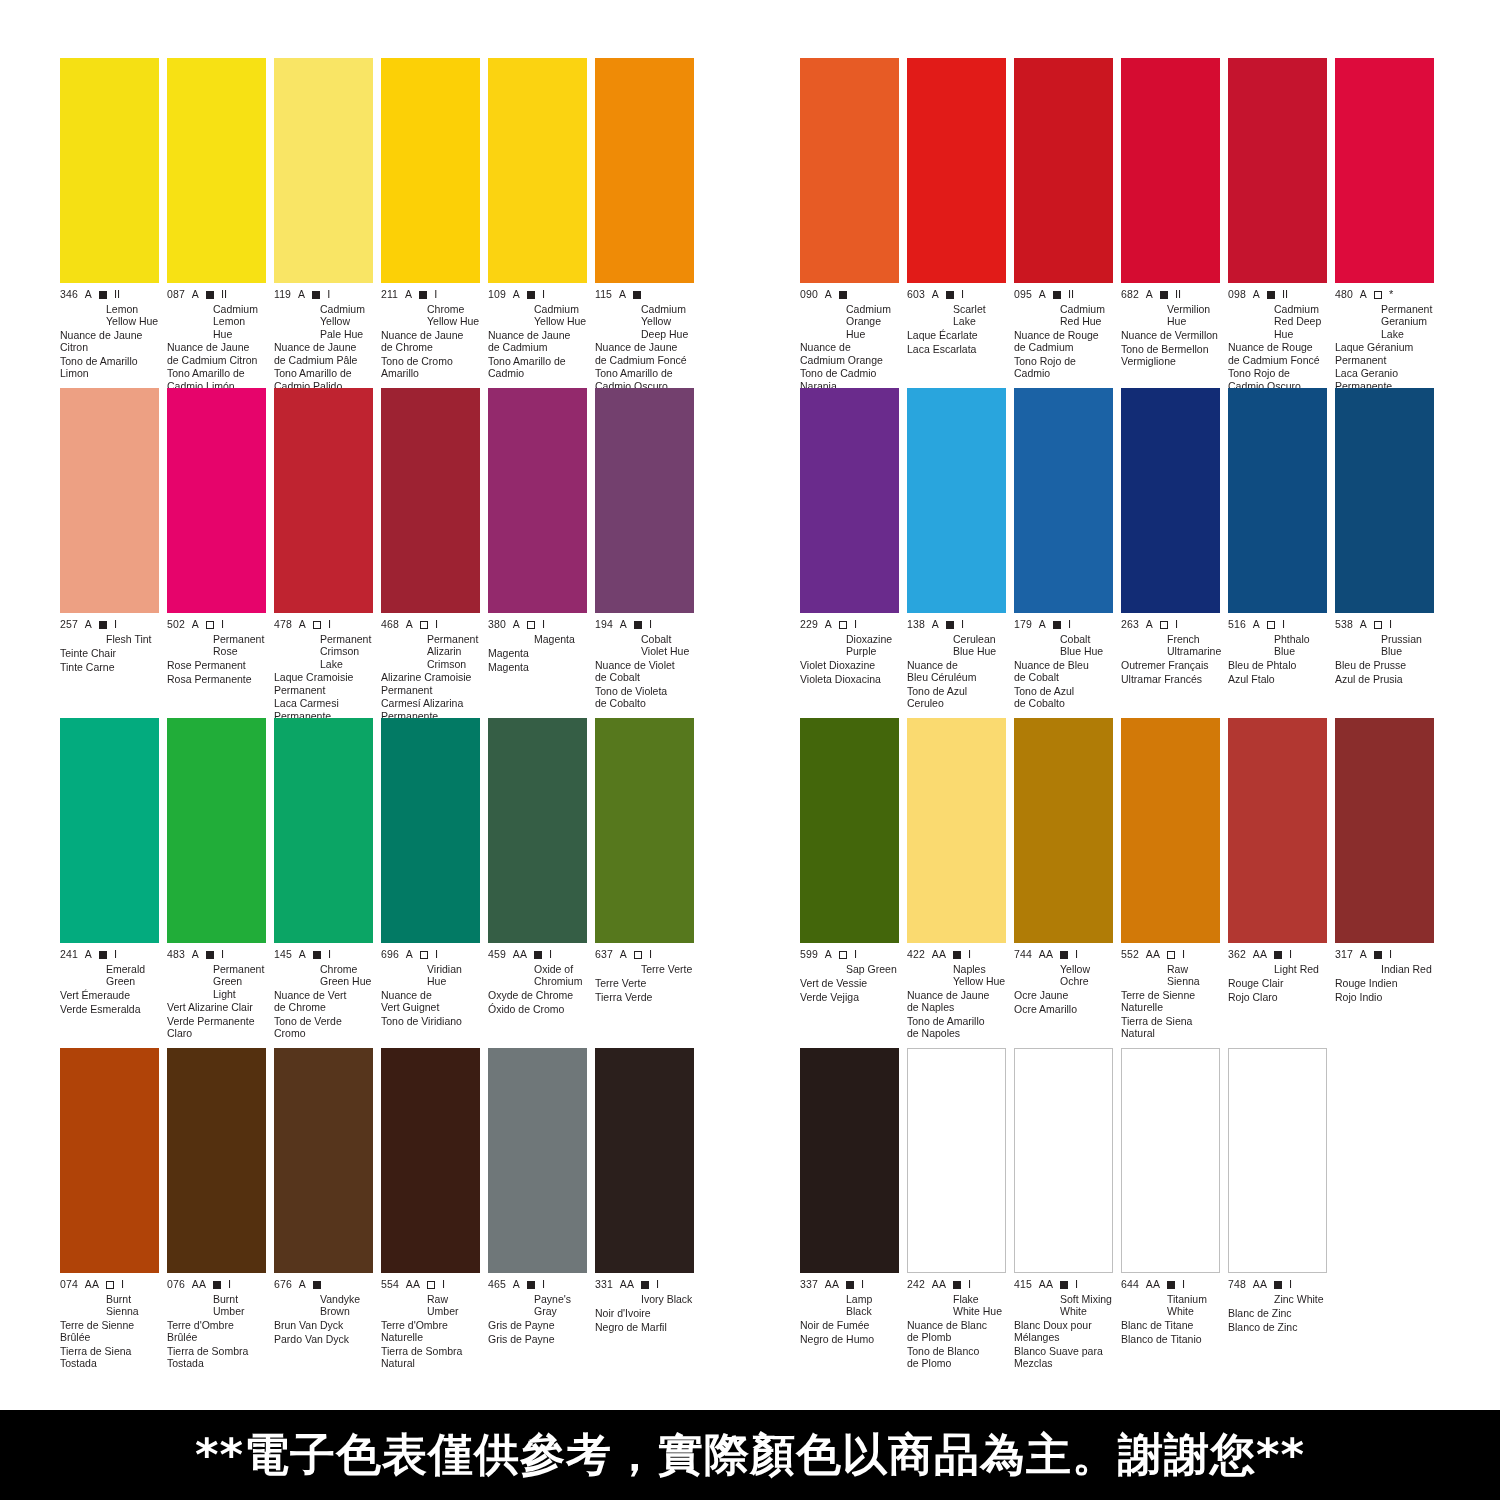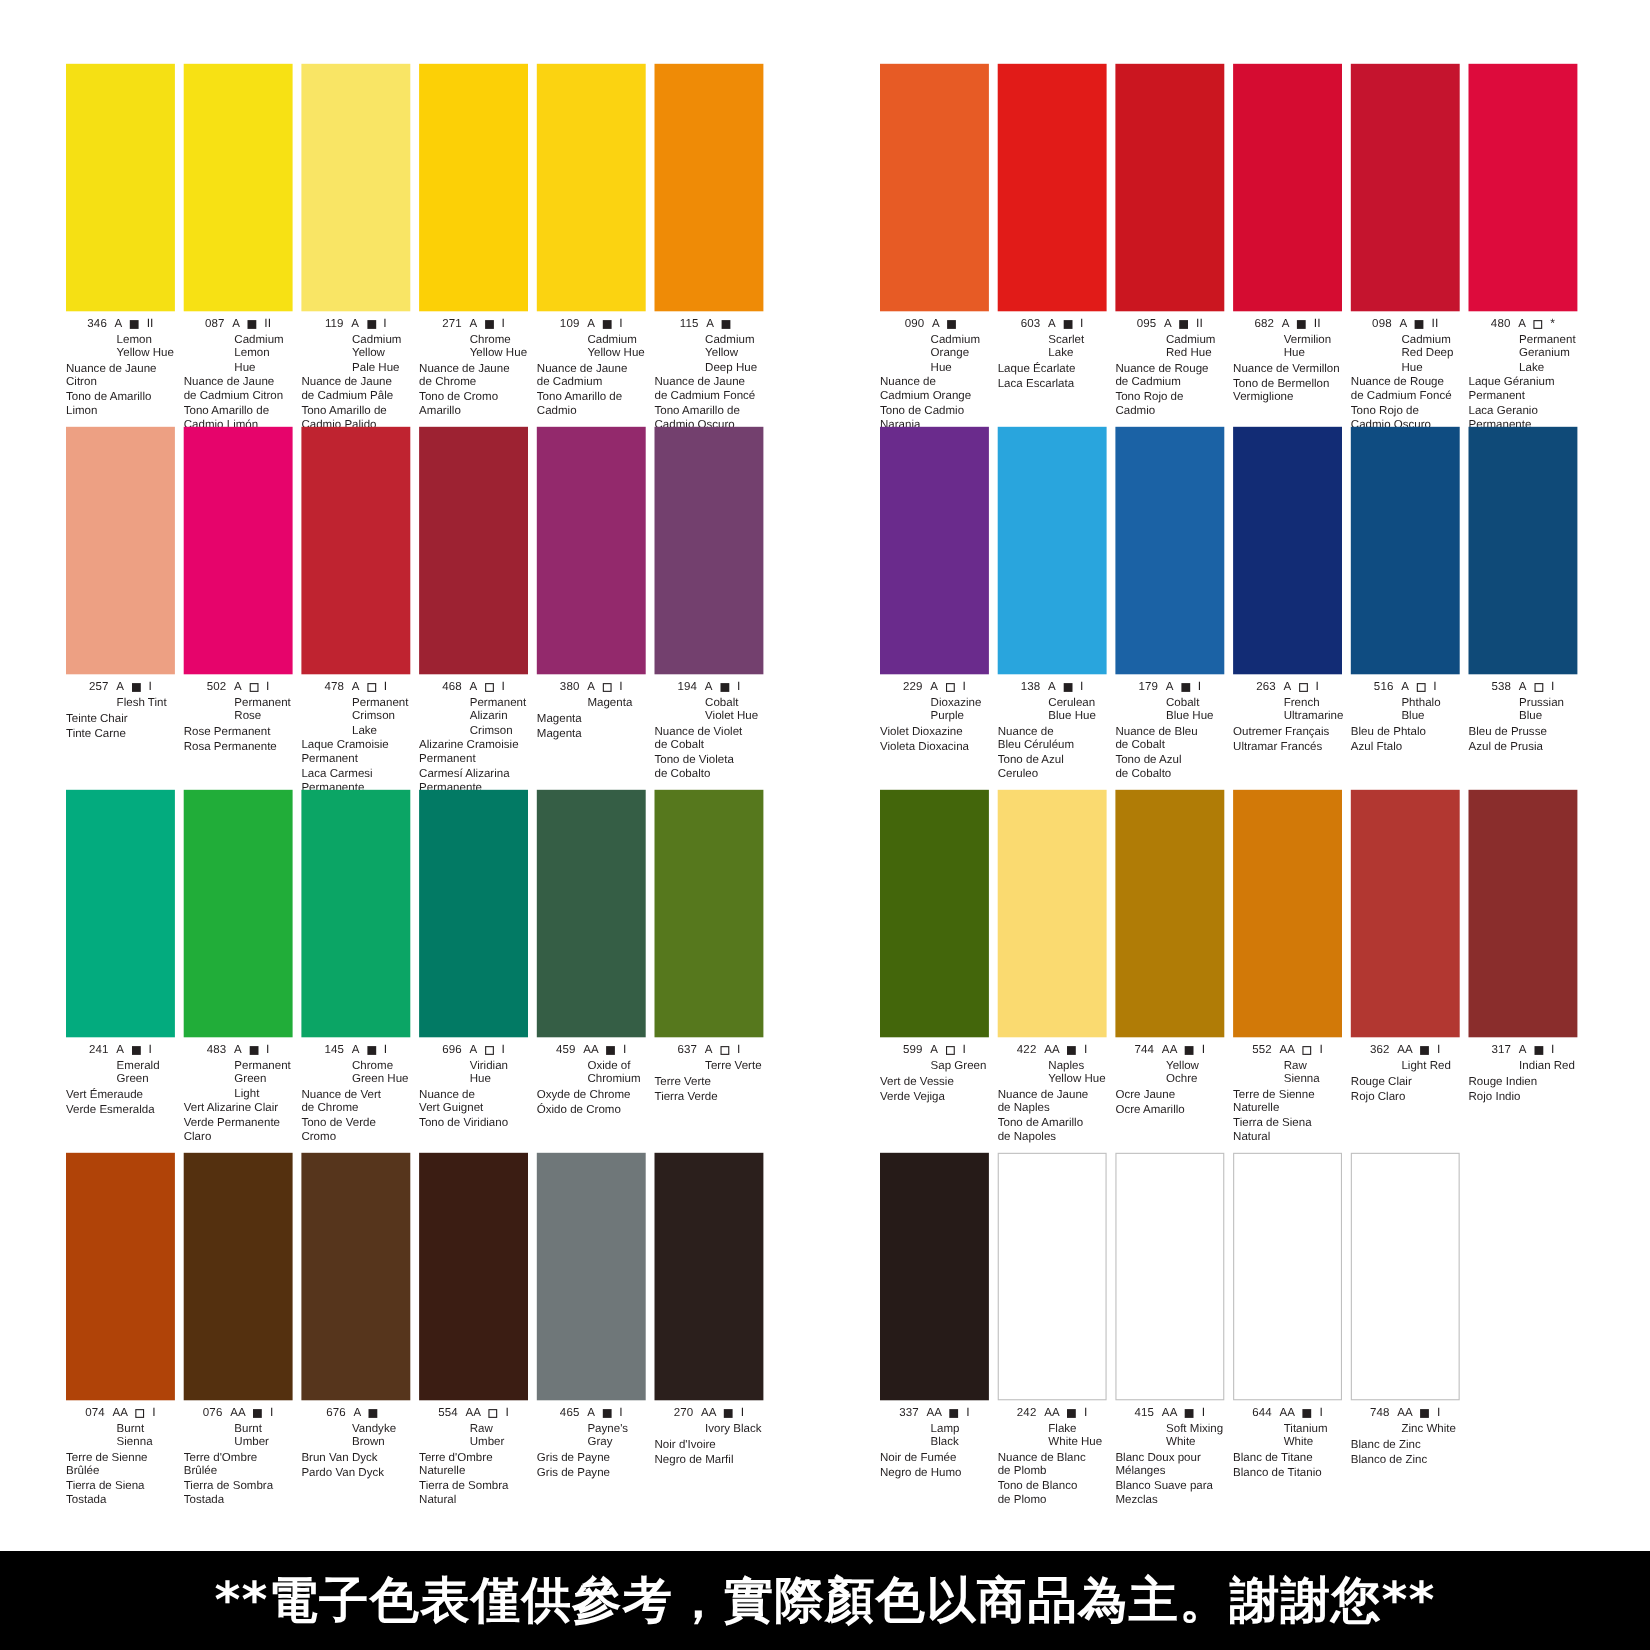--- a/index.html
+++ b/index.html
@@ -39,21 +39,20 @@
   .meta{
     margin-top:6px;
     display:flex;
     flex-direction:row;
     align-items:center;
     gap:7px;
     font-size:10.5px;
     line-height:11px;
     letter-spacing:0.1px;
     white-space:nowrap;
-    justify-content:center;
   }
   .meta .code{font-size:10.5px;}
   .meta .series{font-size:10.5px;}
   .meta .opacity-mark{
     display:inline-block;
     width:8px;height:8px;
     position:relative;top:0px;
   }
   .opacity-mark.filled{background:#231f20;}
   .opacity-mark.open{border:1.3px solid #231f20;background:#ffffff;box-sizing:border-box;}
@@ -135,21 +134,21 @@
 Yellow Pale Hue</div>
             <div class="fr">Nuance de Jaune
 de Cadmium Pâle</div>
             <div class="es">Tono Amarillo de
 Cadmio Palido</div>
           </div>
         </div>
         <div class="cell">
           <div class="swatch" style="background: rgb(252, 208, 6);"></div>
           <div class="meta">
-            <span class="code">271</span>
+            <span class="code">211</span>
             <span class="series">A</span>
             <span class="opacity-mark filled"></span>
             <span class="perm">I</span>
           </div>
           <div class="names">
             <div class="en">Chrome
 Yellow Hue</div>
             <div class="fr">Nuance de Jaune
 de Chrome</div>
             <div class="es">Tono de Cromo
@@ -727,21 +726,21 @@
           </div>
           <div class="names">
             <div class="en">Payne's Gray</div>
             <div class="fr">Gris de Payne</div>
             <div class="es">Gris de Payne</div>
           </div>
         </div>
         <div class="cell">
           <div class="swatch" style="background: rgb(43, 31, 28);"></div>
           <div class="meta">
-            <span class="code">270</span>
+            <span class="code">331</span>
             <span class="series">AA</span>
             <span class="opacity-mark filled"></span>
             <span class="perm">I</span>
           </div>
           <div class="names">
             <div class="en">Ivory Black</div>
             <div class="fr">Noir d'Ivoire</div>
             <div class="es">Negro de Marfil</div>
           </div>
         </div>

